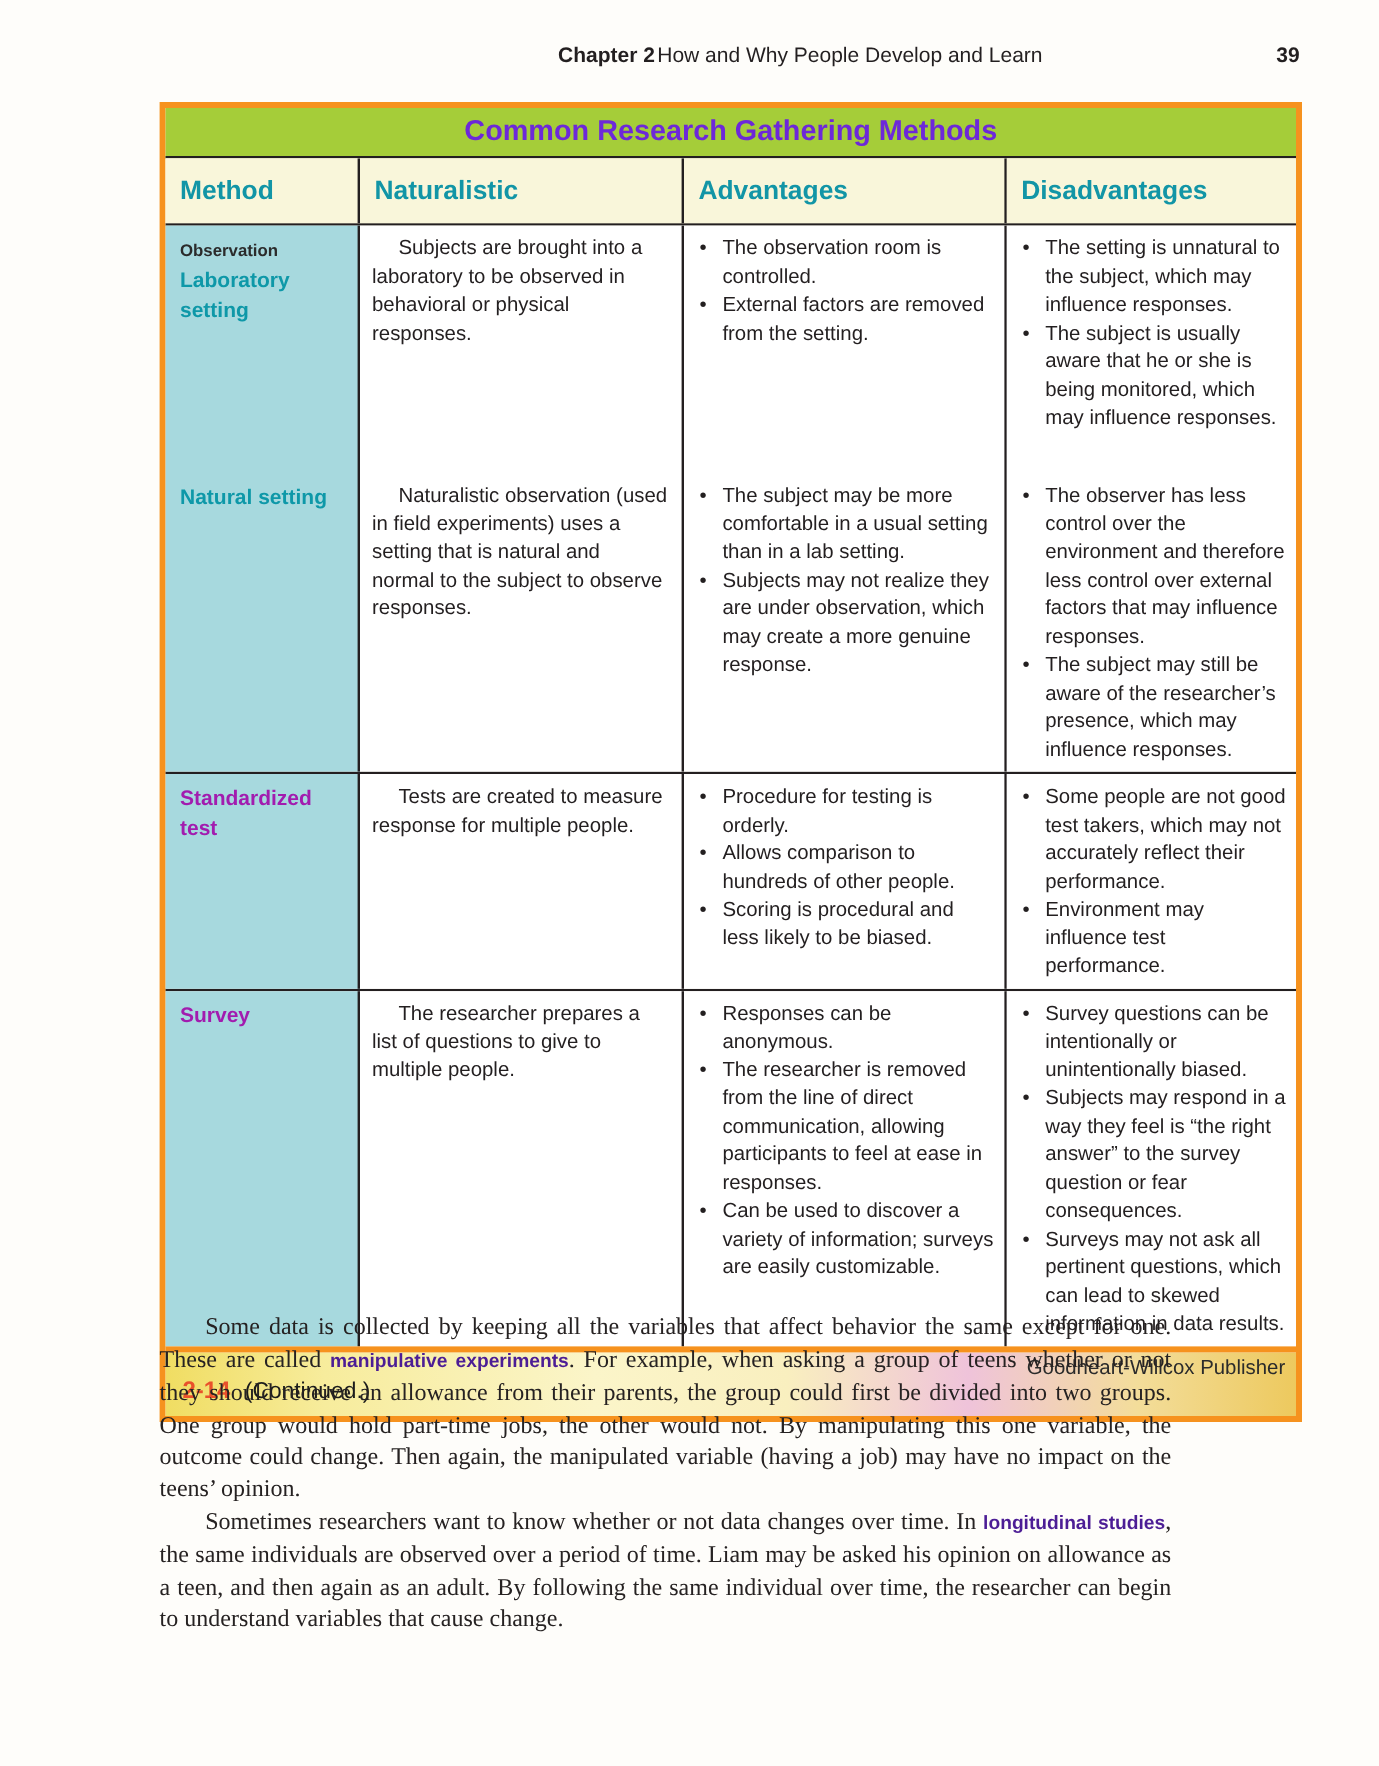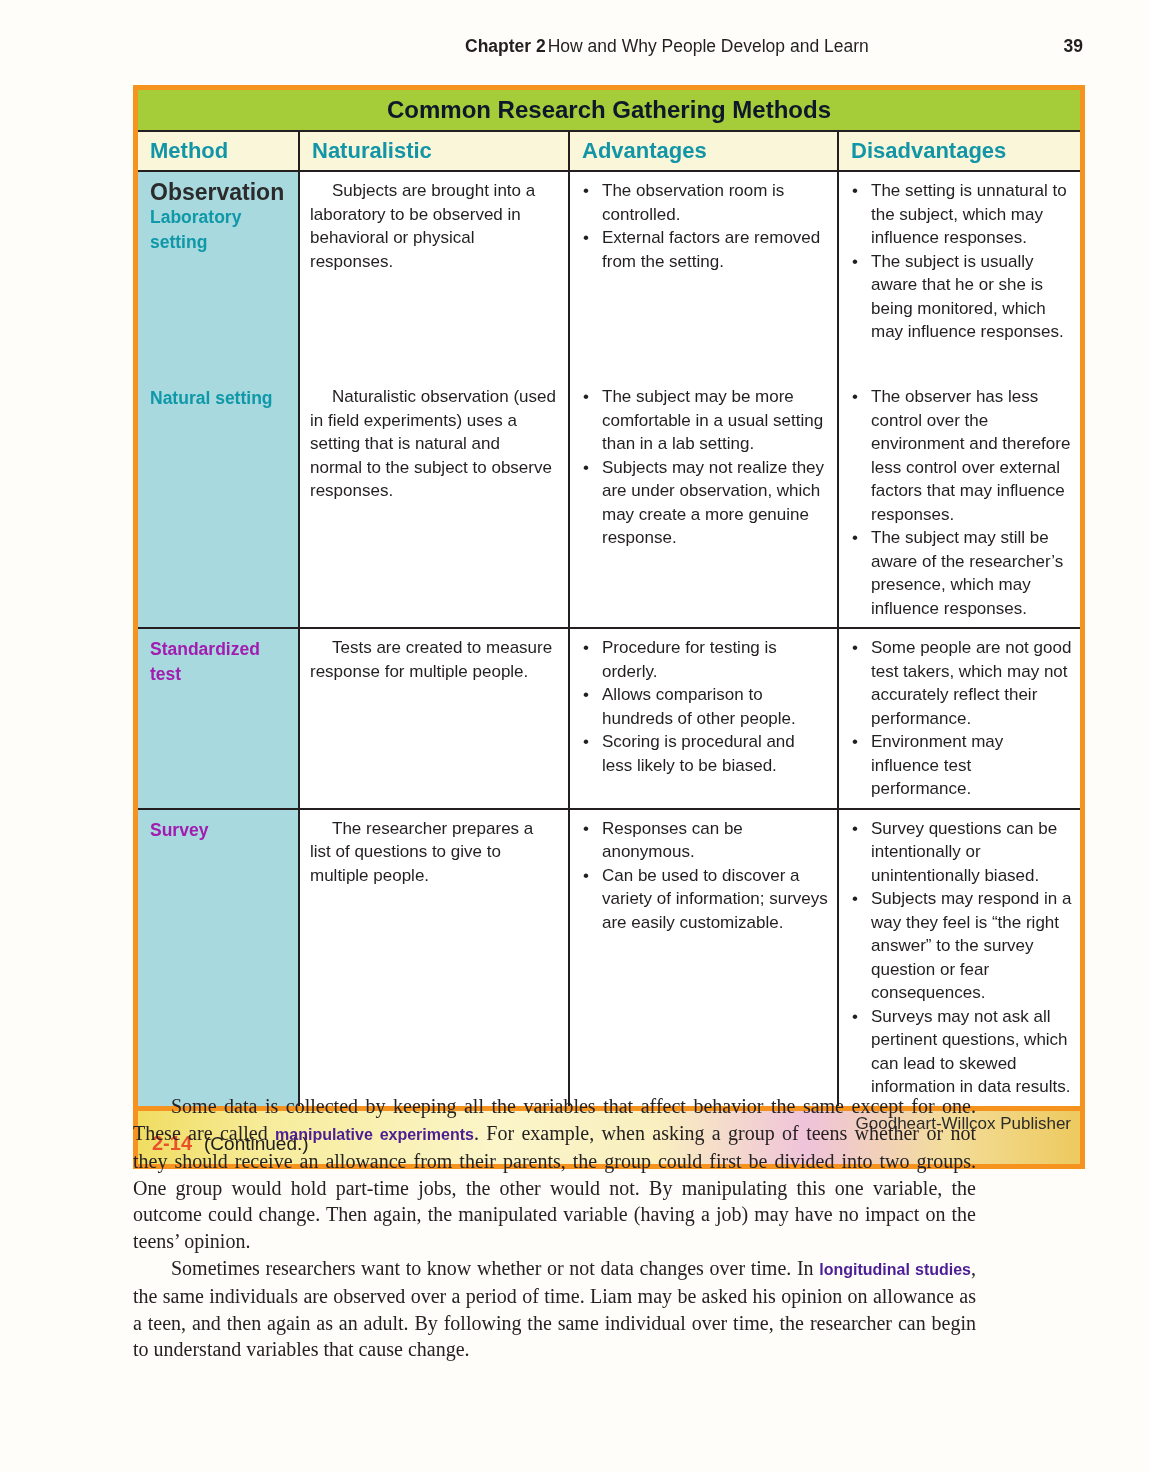--- a/index.html
+++ b/index.html
@@ -19,46 +19,46 @@
   .page-number { position: absolute; right: 66px; top: 0; font-weight: bold; }
 
   
   .figure-box {
     position: absolute; left: 133px; top: 85px; width: 952px;
     border: 5px solid #f6921e; box-sizing: border-box; background: #fffef6;
   }
   .table-title {
     height: 40px; background: #a5cd39;
     display: flex; align-items: center; justify-content: center;
-    font-weight: bold; font-size: 24px; color: #0f172a;
+    font-weight: bold; font-size: 24px; color: #6d28d9;
     border-bottom: 2px solid #231f20;
   }
   .trow { display: flex; }
   .cell { box-sizing: border-box; border-right: 2px solid #231f20; }
   .c-method { width: 162px; background: #a7d9de; }
   .c-desc   { width: 270px; background: #ffffff; }
   .c-adv    { width: 269px; background: #ffffff; }
   .c-dis    { width: 241px; background: #ffffff; border-right: none; }
 
   .thead { background: #f9f6da; border-bottom: 2px solid #231f20; }
   .thead .cell {
-    height: 38px; display: flex; align-items: center; padding-left: 12px;
+    height: 54px; display: flex; align-items: center; padding-left: 12px;
     font-weight: bold; font-size: 22px; color: #1295a6; background: #f9f6da;
   }
 
   .body-row { border-bottom: 2px solid #231f20; }
   .body-row.last { border-bottom: none; }
 
   .sub-top { height: 206px; box-sizing: border-box; }
   .sub-bottom { min-height: 207px; box-sizing: border-box; }
   .h-std { min-height: 142px; }
   .h-survey { min-height: 279px; }
 
   .method-pad { padding: 8px 10px 8px 12px; }
-  .group-label { font-weight: bold; font-size: 23px; line-height: 25px; color: #2b2b2b; }
+  .group-label { font-weight: bold; font-size: 14px; line-height: 25px; color: #2b2b2b; }
   .method-label { font-weight: bold; font-size: 17.5px; line-height: 25px; }
   .method-label.teal { color: #0e98a8; }
   .method-label.black { color: #a21caf; }
 
   .desc-pad { padding: 7px 12px 7px 10px; }
   .desc-pad p { margin: 0; font-size: 17px; line-height: 23.5px; text-indent: 22px; }
 
   ul.bullets { margin: 0; padding: 7px 8px 7px 8px; list-style: none; font-size: 17px; line-height: 23.5px; }
   ul.bullets li { position: relative; padding-left: 24px; }
   ul.bullets li::before { content: "\2022"; position: absolute; left: 5px; }
@@ -181,20 +181,21 @@
   <div class="trow body-row last">
     <div class="cell c-method h-survey method-pad">
       <div class="method-label black">Survey</div>
     </div>
     <div class="cell c-desc h-survey desc-pad">
       <p>The researcher prepares a list of questions to give to multiple people.</p>
     </div>
     <div class="cell c-adv h-survey">
       <ul class="bullets">
         <li>Responses can be anonymous.</li>
+        <li>The researcher is removed from the line of direct communication, allowing participants to feel at ease in responses.</li>
         <li>Can be used to discover a variety of information; surveys are easily customizable.</li>
       </ul>
     </div>
     <div class="cell c-dis h-survey">
       <ul class="bullets">
         <li>Survey questions can be intentionally or unintentionally biased.</li>
         <li>Subjects may respond in a way they feel is “the right answer” to the survey question or fear consequences.</li>
         <li>Surveys may not ask all pertinent questions, which can lead to skewed information in data results.</li>
       </ul>
     </div>

